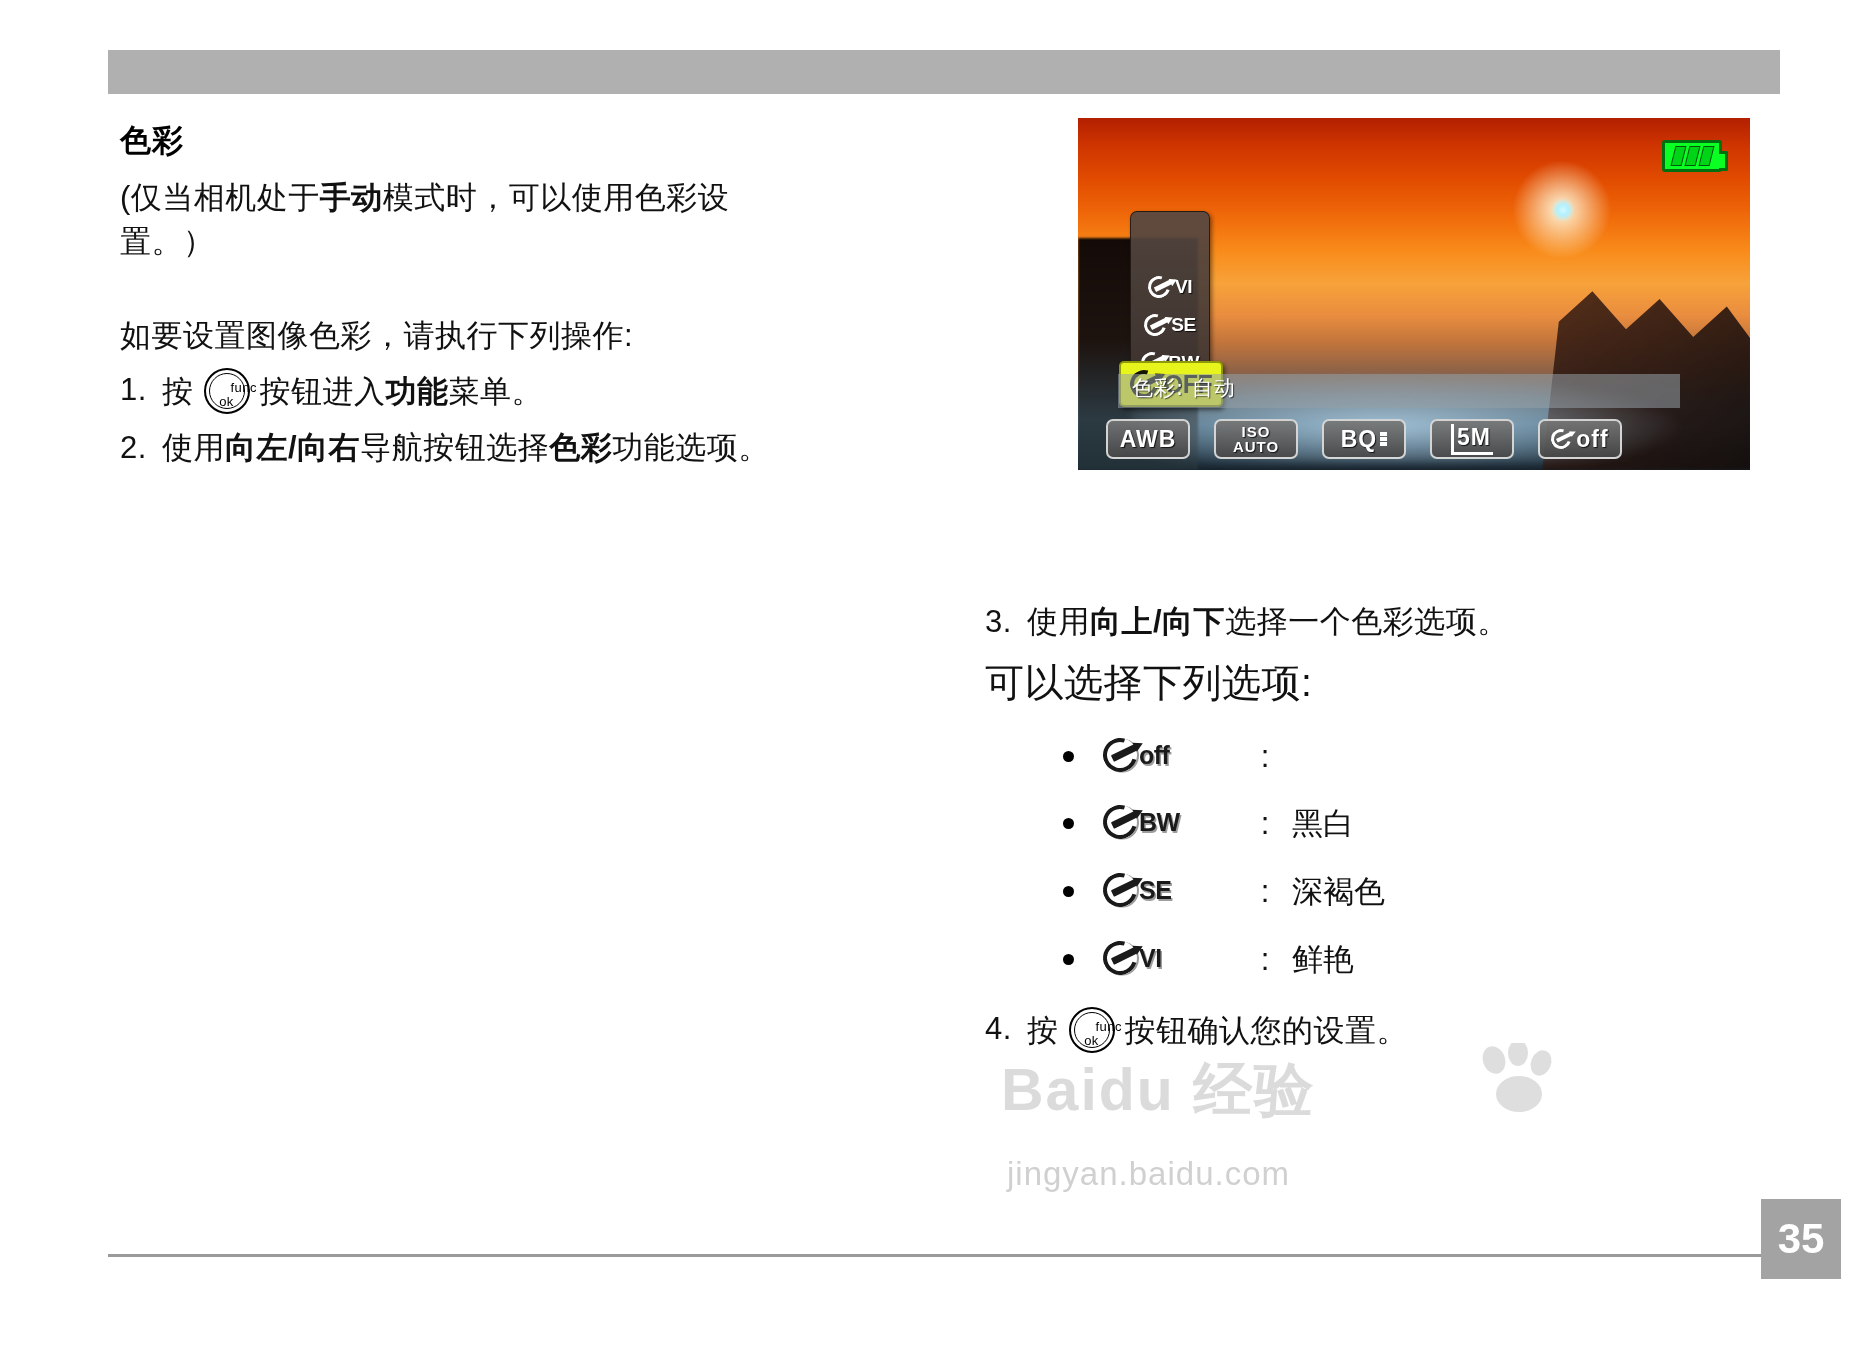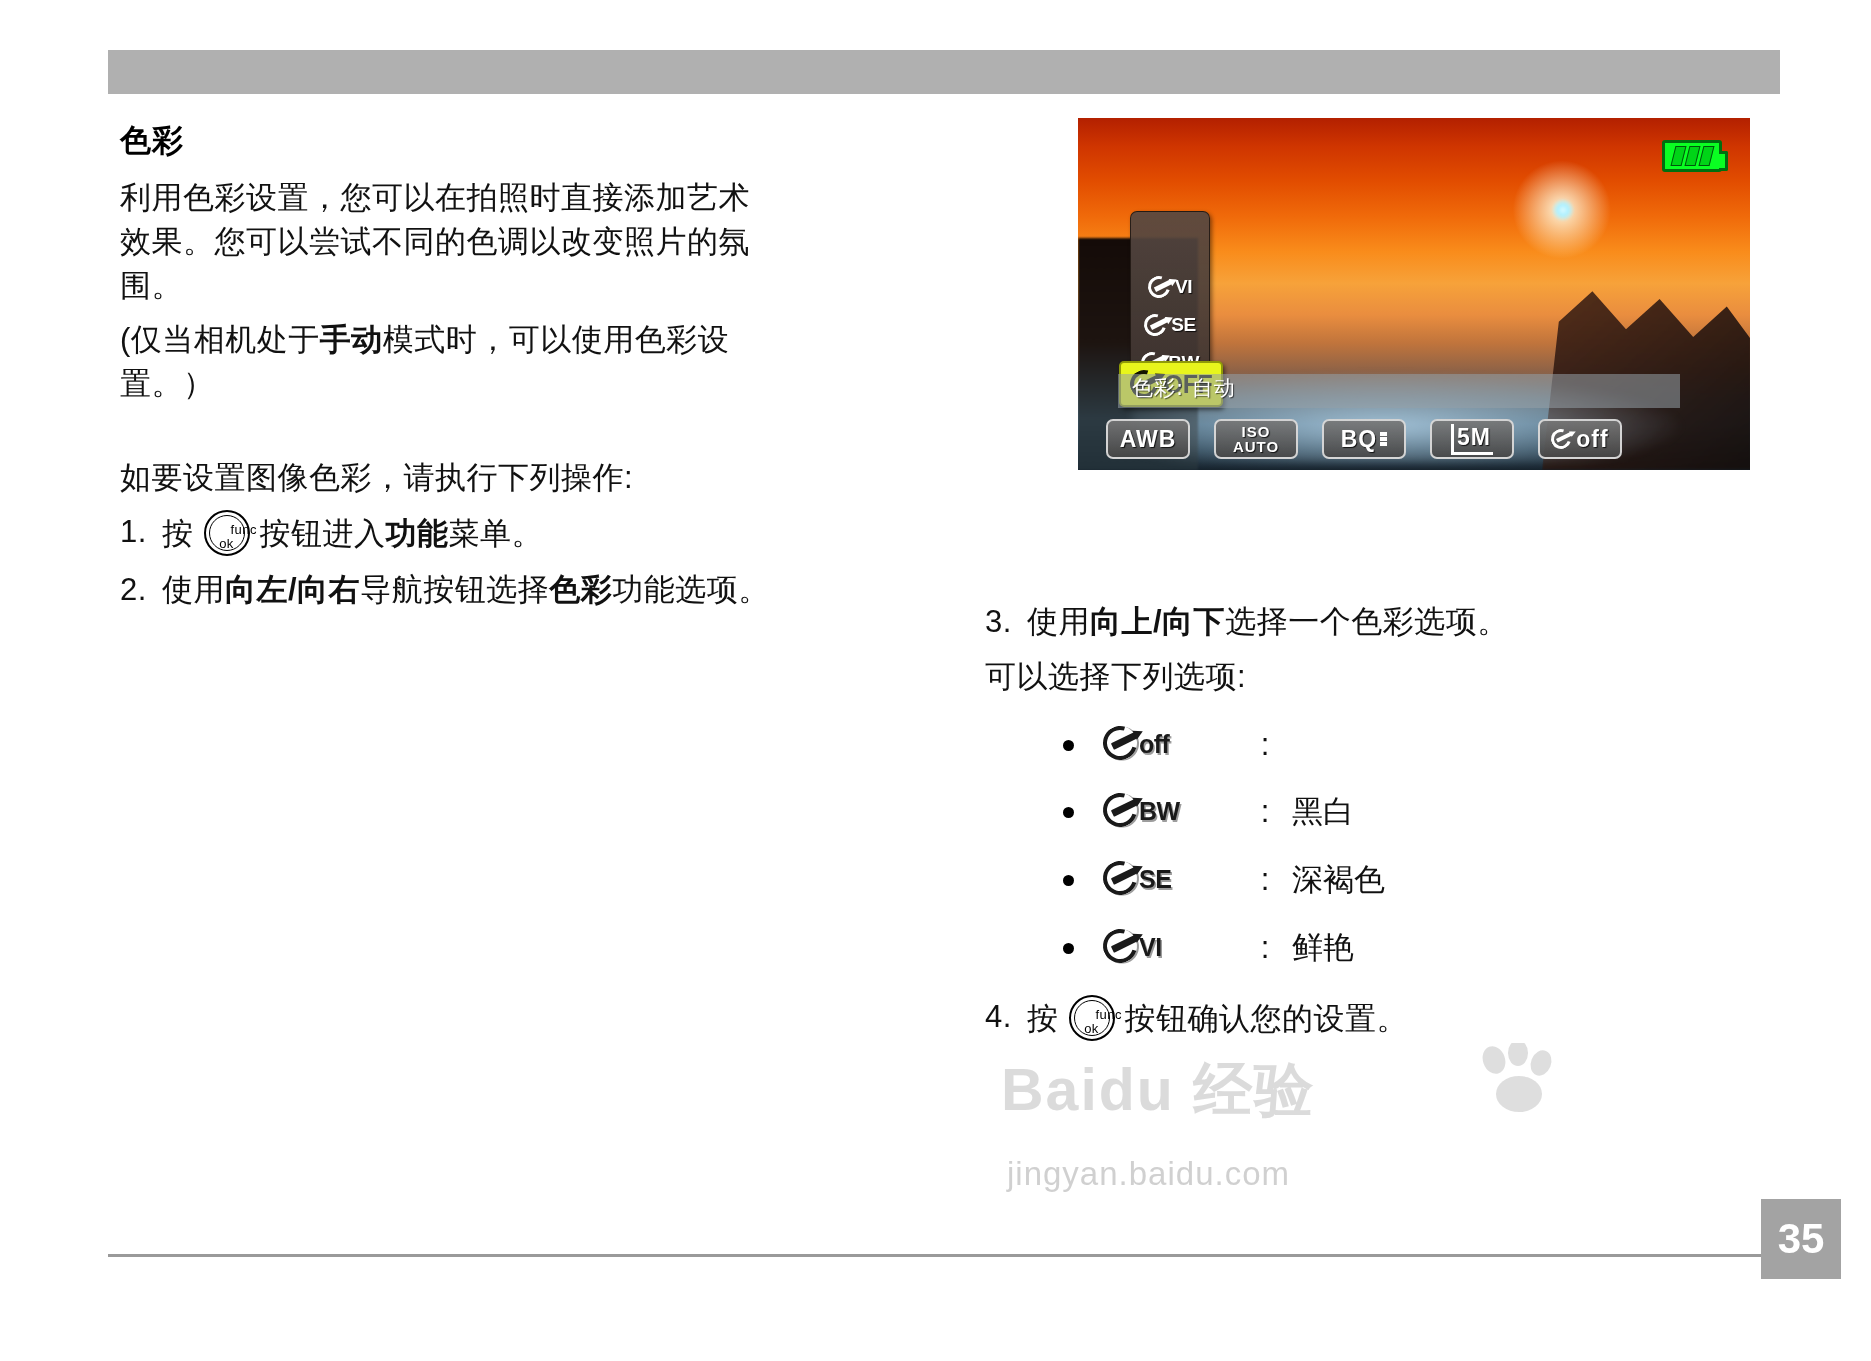--- a/index.html
+++ b/index.html
@@ -89,21 +89,21 @@
     color: #000;
   }
   .funcok .fo-t { top: 11px; padding-left: 25px; }
   .funcok .fo-b { top: 25px; }
   
   .right-col {
     position: absolute;
     left: 985px; top: 600px;
     width: 790px;
   }
-  .right-col .para { font-size: 31px; }
+  .right-col .para { font-size: 39px; }
   .bullets {
     margin-top: 26px;
     margin-left: 78px;
   }
   .bullet-row {
     display: flex;
     align-items: center;
     margin-bottom: 26px;
     font-size: 31px;
     color: #111;
@@ -487,21 +487,20 @@
 <body>
 
 <div class="page">
 
   <div class="header-bar"></div>
 
   <div class="left-col">
 
     <div class="section-title">色彩</div>
 
-    <div class="para">利用色彩设置，您可以在拍照时直接添加艺术效果。您可以尝试不同的色调以改变照片的氛围。</div>
 
     <div class="para">
       <span>(仅当相机处于</span><b>手动</b><span>模式时，可以使用色彩设置。）</span>
     </div>
 
     <div class="spacer-lg"></div>
 
     <div class="para">如要设置图像色彩，请执行下列操作:</div>
 
     <div class="step">

